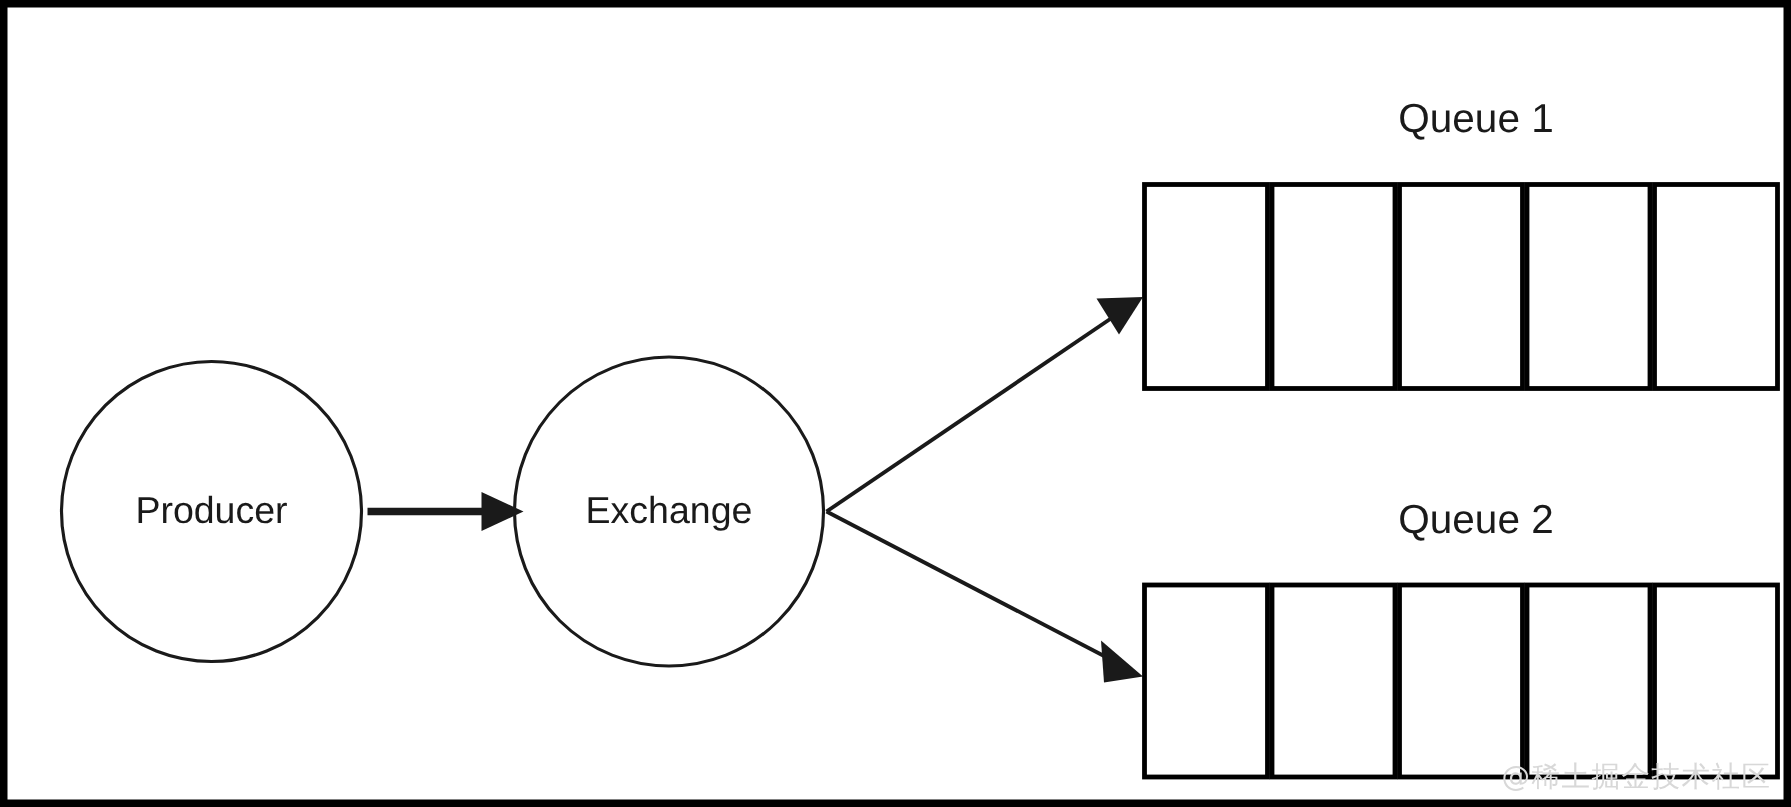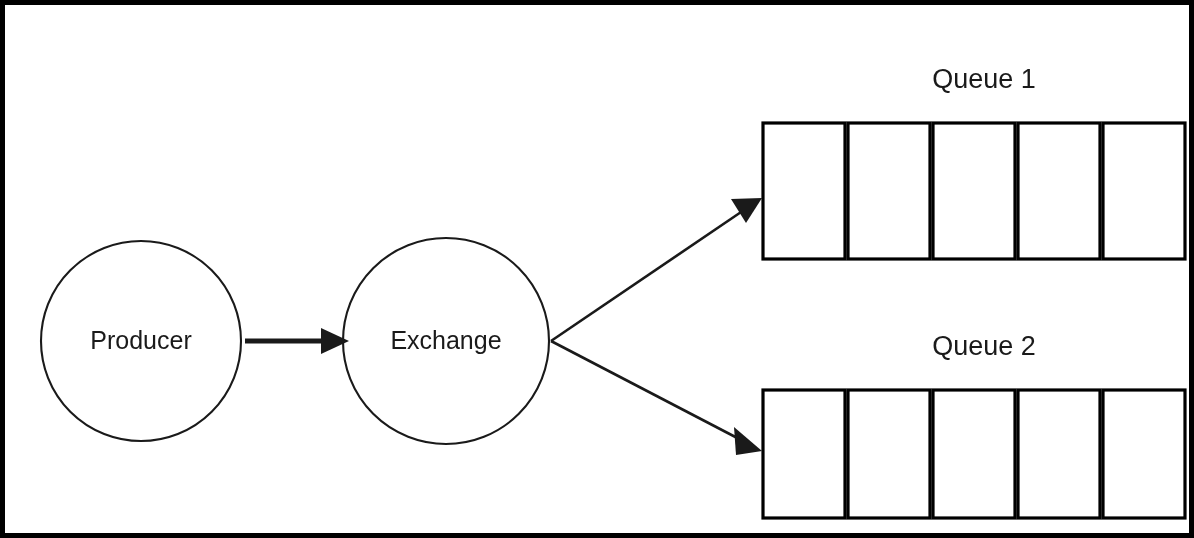--- a/index.html
+++ b/index.html
@@ -116,14 +116,15 @@
           <rect class="queue-cell" x="758" y="385" width="82" height="128"></rect>
           <rect class="queue-cell" x="843" y="385" width="82" height="128"></rect>
           <rect class="queue-cell" x="928" y="385" width="82" height="128"></rect>
           <rect class="queue-cell" x="1013" y="385" width="82" height="128"></rect>
           <rect class="queue-cell" x="1098" y="385" width="82" height="128"></rect>
         </g>
     </g>
 
   </svg>
 
+  <div class="watermark">@稀土掘金技术社区</div>
 
 </div>
 
 </body></html>

